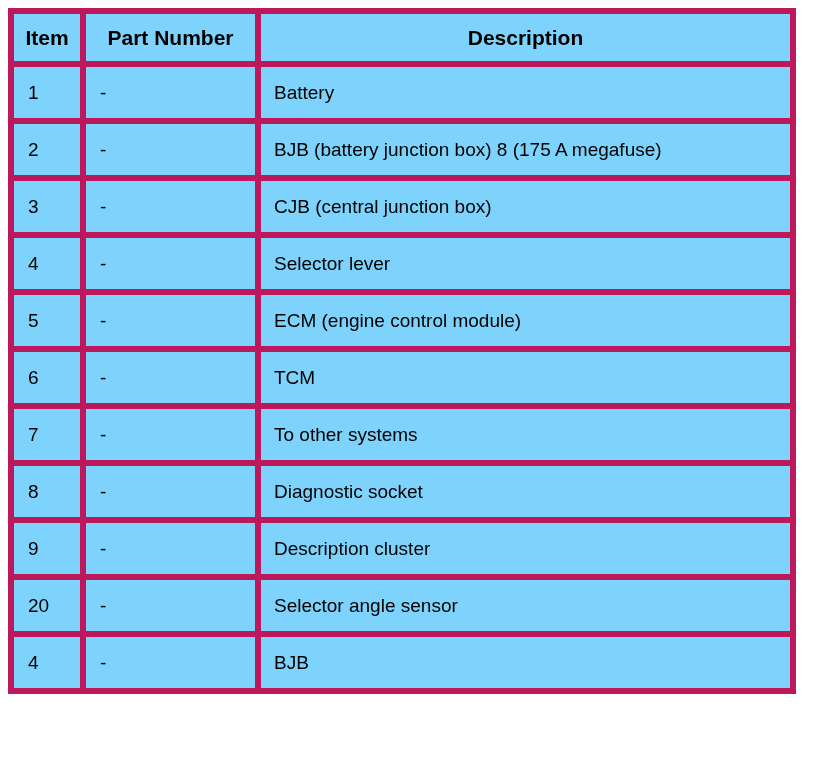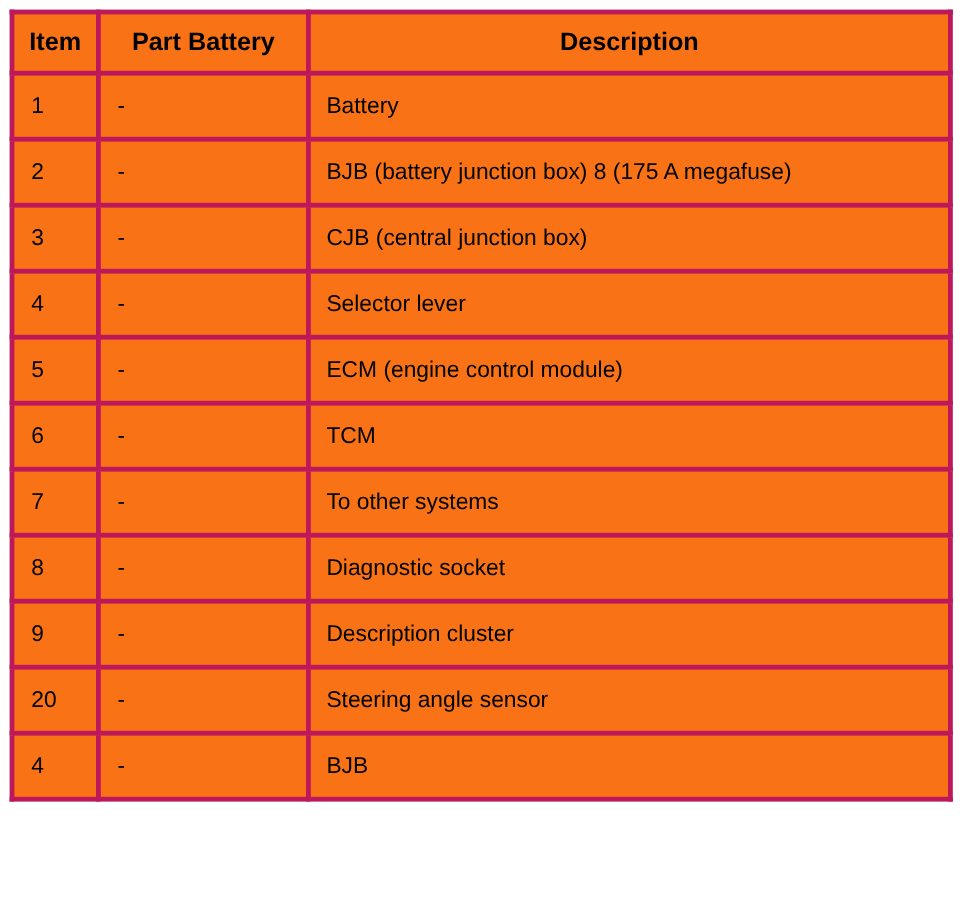--- a/index.html
+++ b/index.html
@@ -28,24 +28,24 @@
     left: 8px;
     top: 8px;
     width: 782px;
     border-collapse: collapse;
     background: #ffffff;
     table-layout: fixed;
   }
 
   .legend-table td,
   .legend-table th {
-    border: 4px solid #be185d;
+    border: 6px solid #be185d;
     padding: 0;
     vertical-align: middle;
-    background: #f97316;
+    background: #7dd3fc;
   }
 
   
   .legend-table {
     border: 3px solid #000000;
   }
 
   
   col.col-item  { width: 72px; }
   col.col-part  { width: 175px; }
@@ -95,21 +95,21 @@
 
   <table class="legend-table">
     <colgroup>
       <col class="col-item">
       <col class="col-part">
       <col class="col-desc">
     </colgroup>
     <thead>
       <tr>
         <th class="th-item">Item</th>
-        <th class="th-part">Part Battery</th>
+        <th class="th-part">Part Number</th>
         <th class="th-desc">Description</th>
       </tr>
     </thead>
     <tbody>
 
       <tr>
         <td class="cell-item">1</td>
         <td class="cell-part">-</td>
         <td class="cell-desc">Battery</td>
       </tr>
@@ -158,21 +158,21 @@
 
       <tr>
         <td class="cell-item">9</td>
         <td class="cell-part">-</td>
         <td class="cell-desc">Description cluster</td>
       </tr>
 
       <tr>
         <td class="cell-item">20</td>
         <td class="cell-part">-</td>
-        <td class="cell-desc">Steering angle sensor</td>
+        <td class="cell-desc">Selector angle sensor</td>
       </tr>
 
 
 
       <tr>
         <td class="cell-item">4</td>
         <td class="cell-part">-</td>
         <td class="cell-desc">BJB</td>
       </tr>
 

